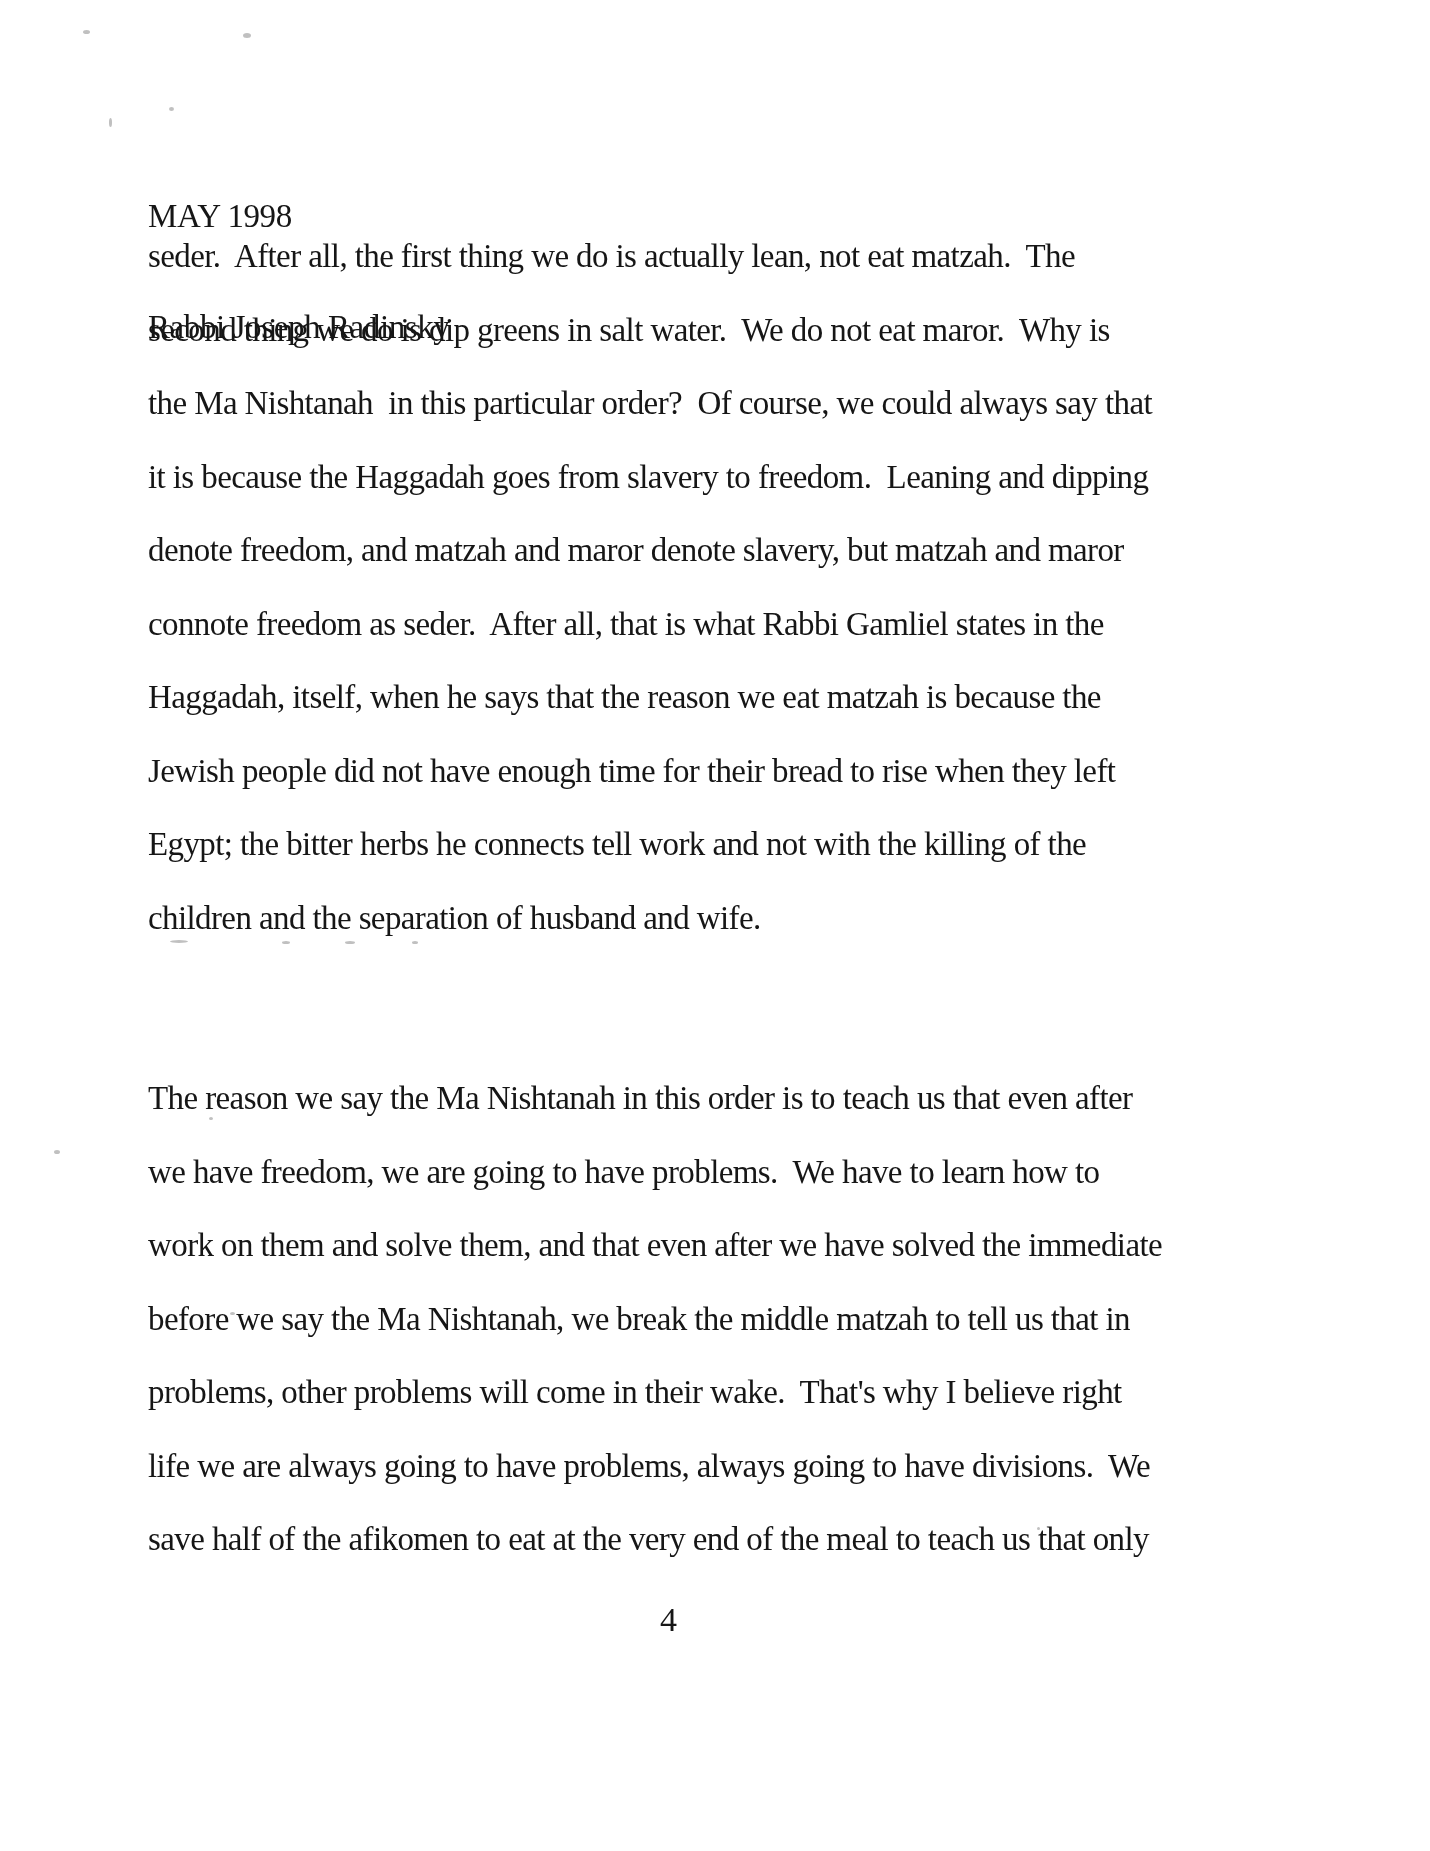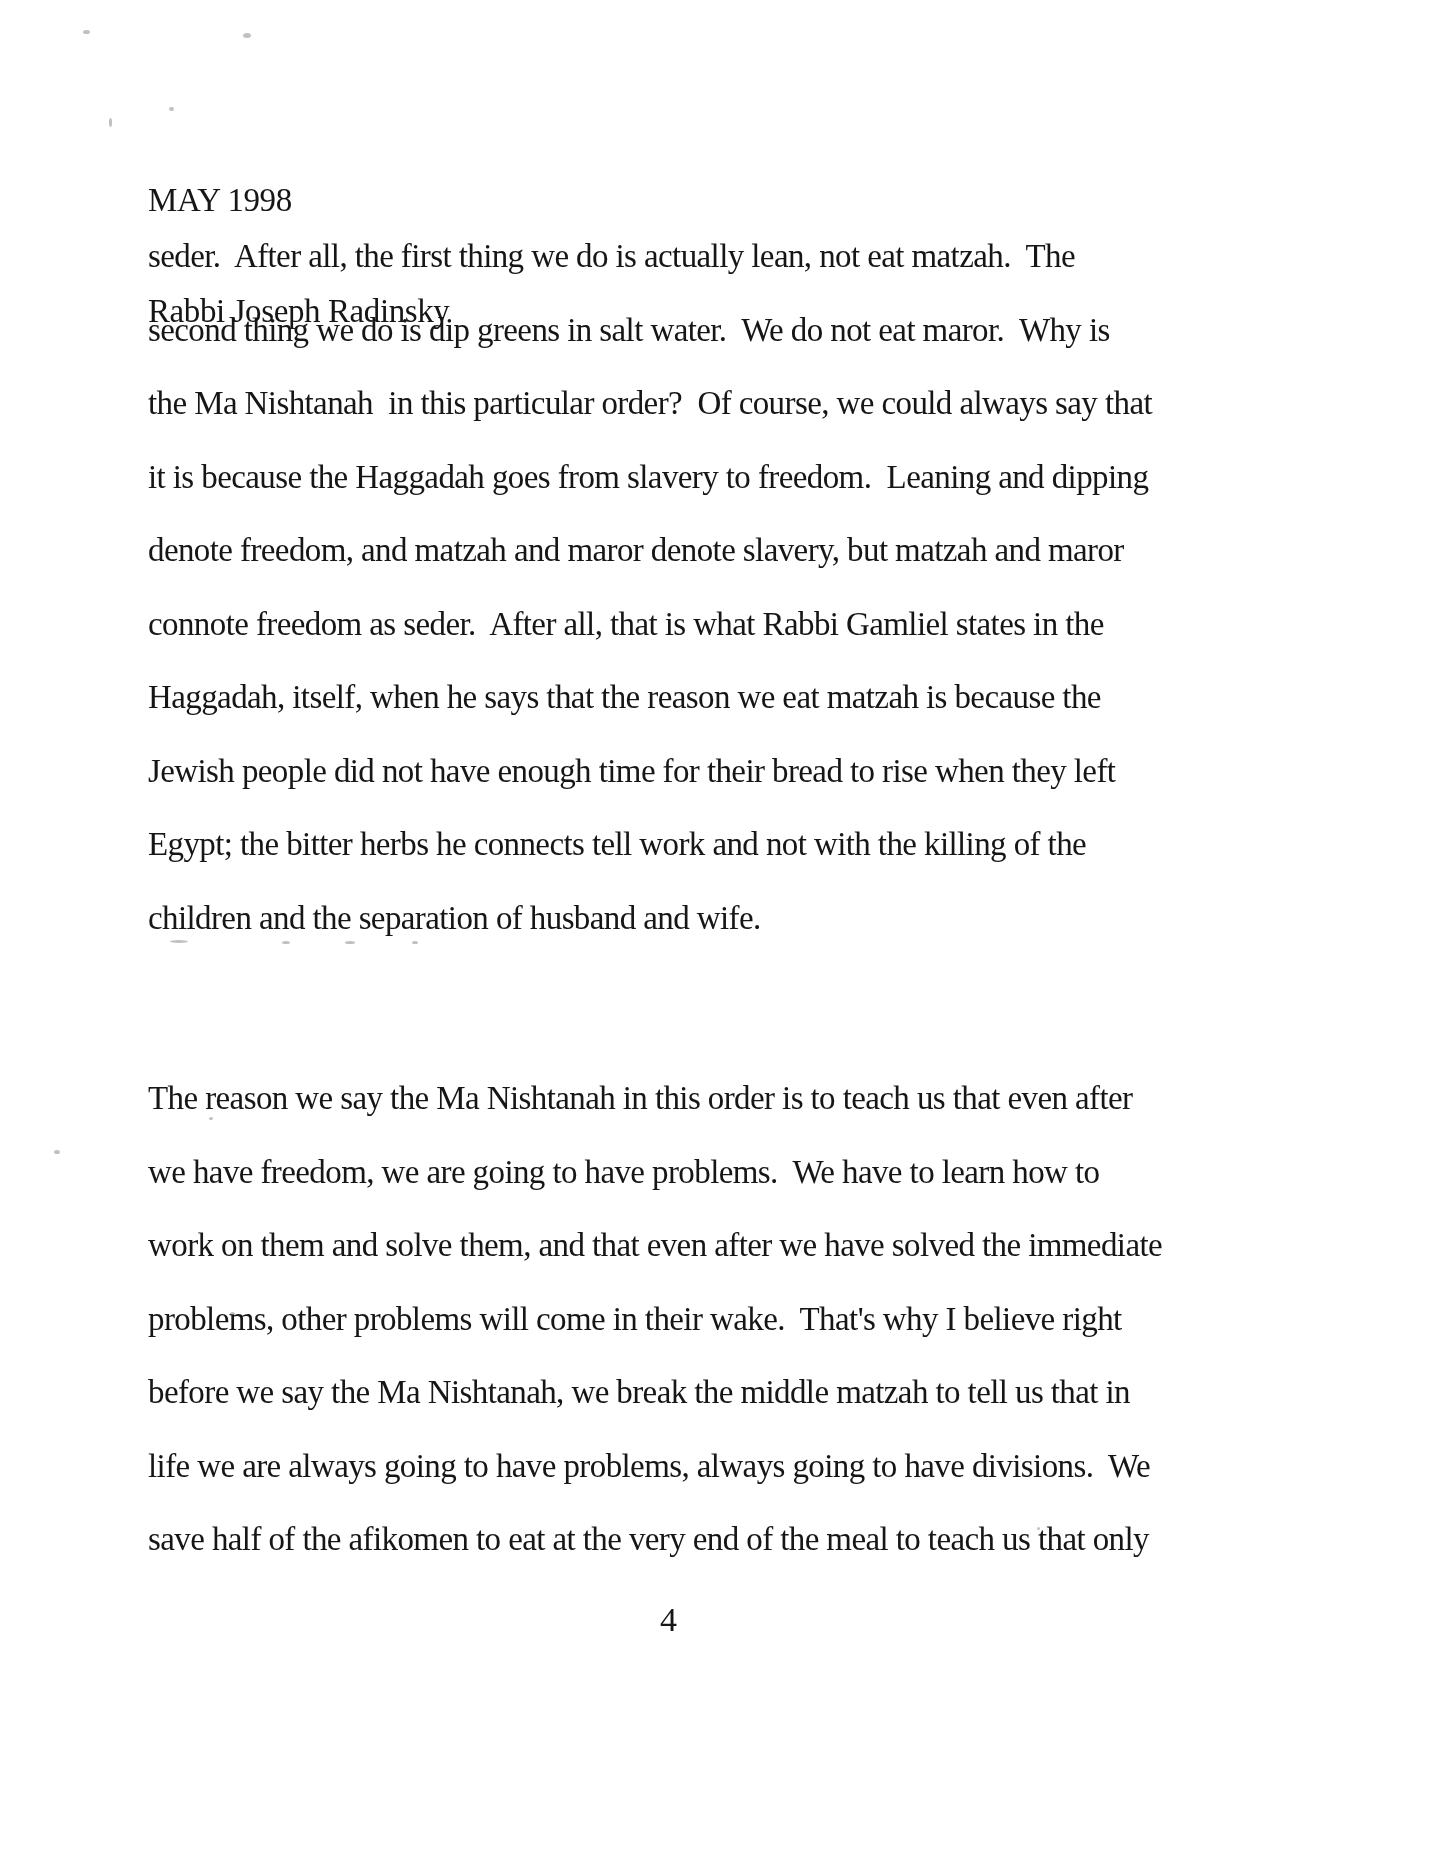--- a/index.html
+++ b/index.html
@@ -12,21 +12,21 @@
     width: 1430px;
     height: 1851px;
     background: #ffffff;
     overflow: hidden;
     font-family: "Liberation Serif", "DejaVu Serif", serif;
     color: #161616;
   }
   .header {
     position: absolute;
     left: 148px;
-    top: 108px;
+    top: 124px;
     font-size: 33px;
     line-height: 37px;
     letter-spacing: -0.4px;
     white-space: pre;
   }
   .para {
     position: absolute;
     left: 148px;
     font-size: 33px;
     line-height: 73.5px;
@@ -72,22 +72,22 @@
     <div class="ln">Haggadah, itself, when he says that the reason we eat matzah is because the</div>
     <div class="ln">Jewish people did not have enough time for their bread to rise when they left</div>
     <div class="ln">Egypt; the bitter herbs he connects tell work and not with the killing of the</div>
     <div class="ln">children and the separation of husband and wife.</div>
   </div>
 
   <div class="para para2">
     <div class="ln">The reason we say the Ma Nishtanah in this order is to teach us that even after</div>
     <div class="ln">we have freedom, we are going to have problems.  We have to learn how to</div>
     <div class="ln">work on them and solve them, and that even after we have solved the immediate</div>
+    <div class="ln">before we say the Ma Nishtanah, we break the middle matzah to tell us that in</div>
     <div class="ln">problems, other problems will come in their wake.  That's why I believe right</div>
-    <div class="ln">before we say the Ma Nishtanah, we break the middle matzah to tell us that in</div>
     <div class="ln">life we are always going to have problems, always going to have divisions.  We</div>
     <div class="ln">save half of the afikomen to eat at the very end of the meal to teach us that only</div>
   </div>
 
   <div class="page-number">4</div>
 
   <div>
     <div class="speck" style="left:83px;  top:30px;   width:7px;  height:4px;"></div>
     <div class="speck" style="left:243px; top:33px;   width:8px;  height:5px;"></div>
     <div class="speck" style="left:109px; top:118px;  width:3px;  height:9px;"></div>

